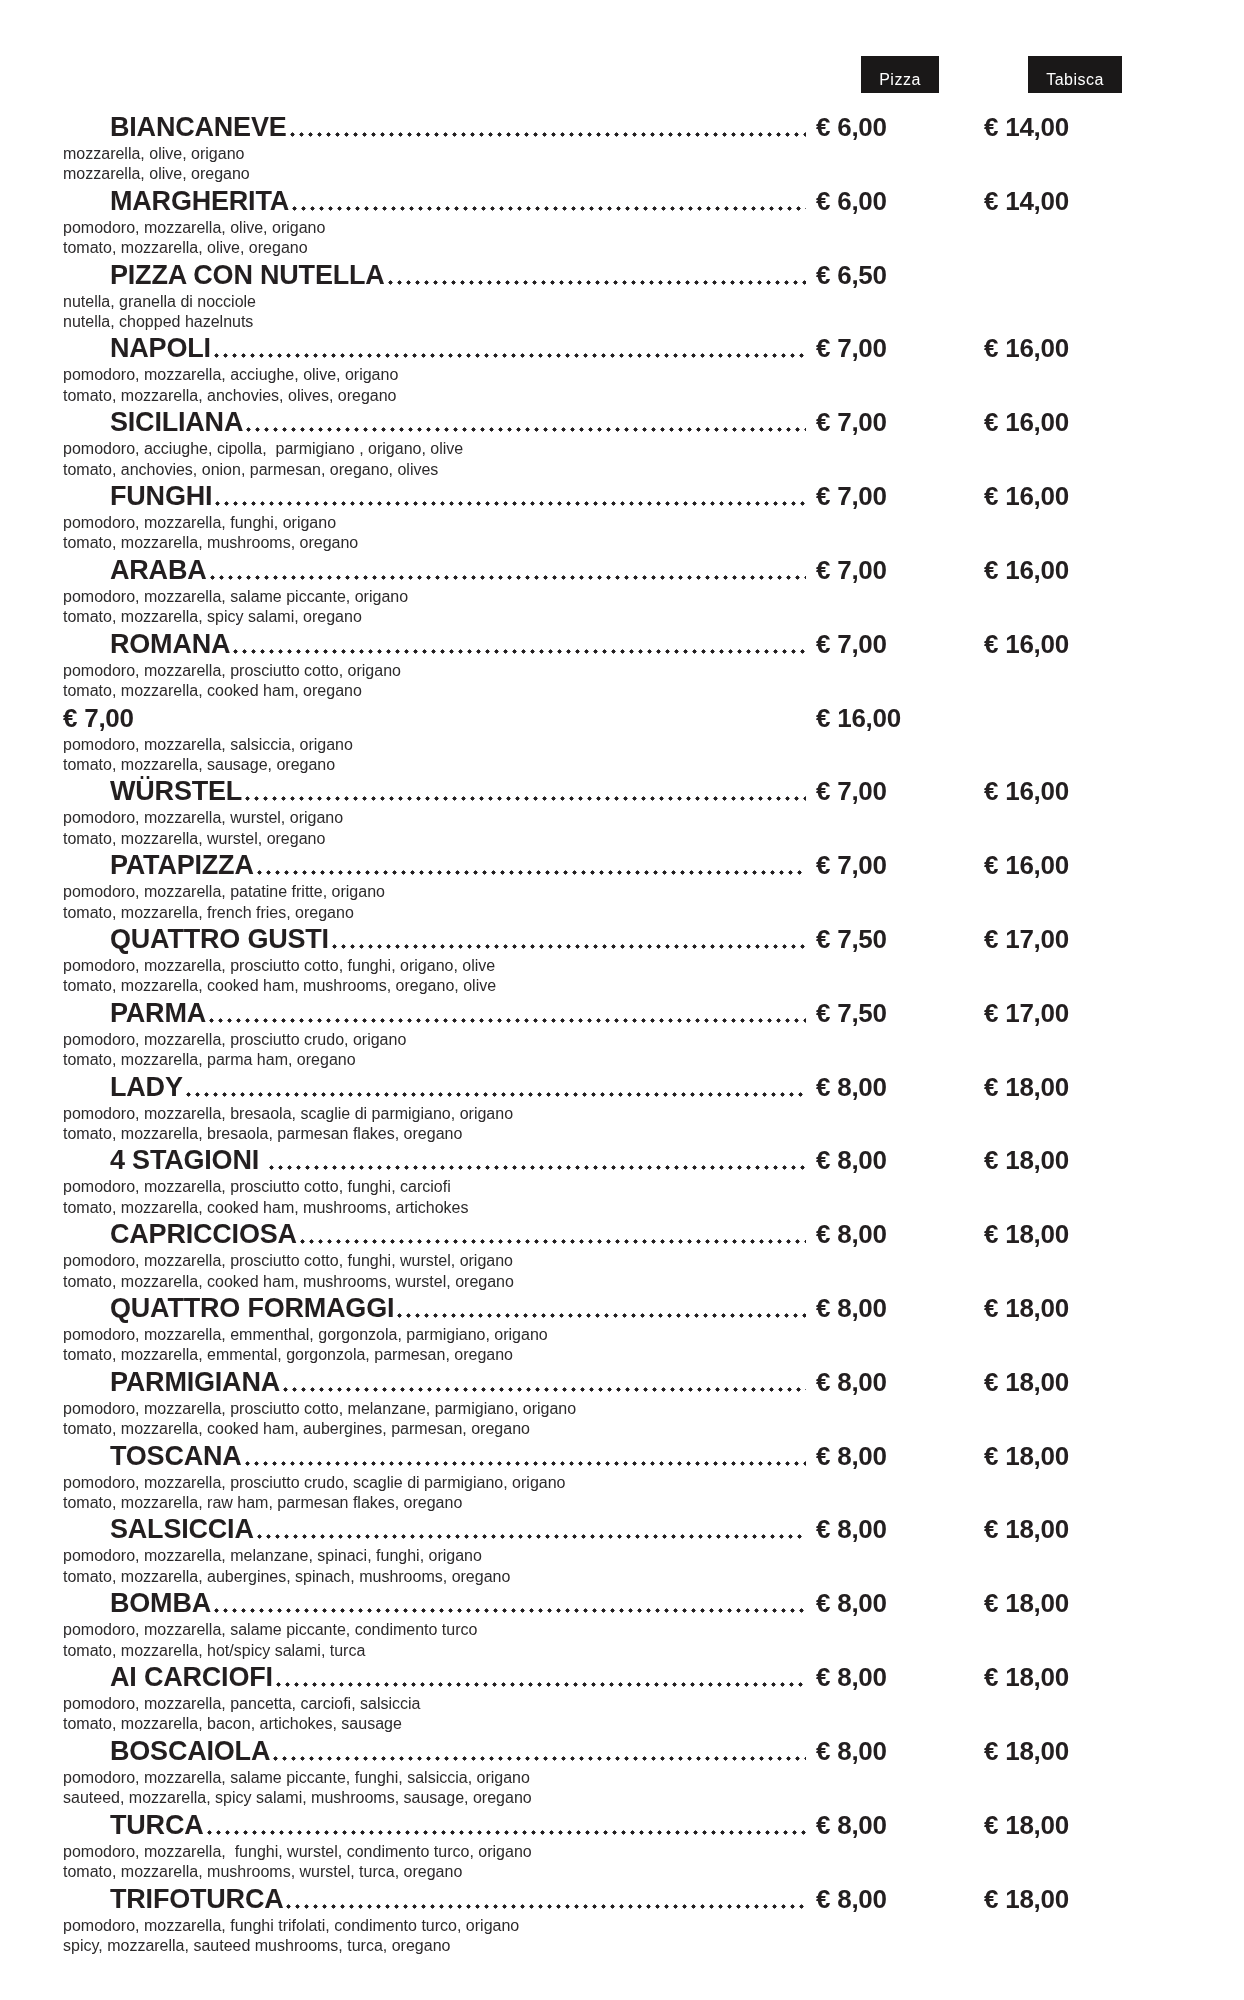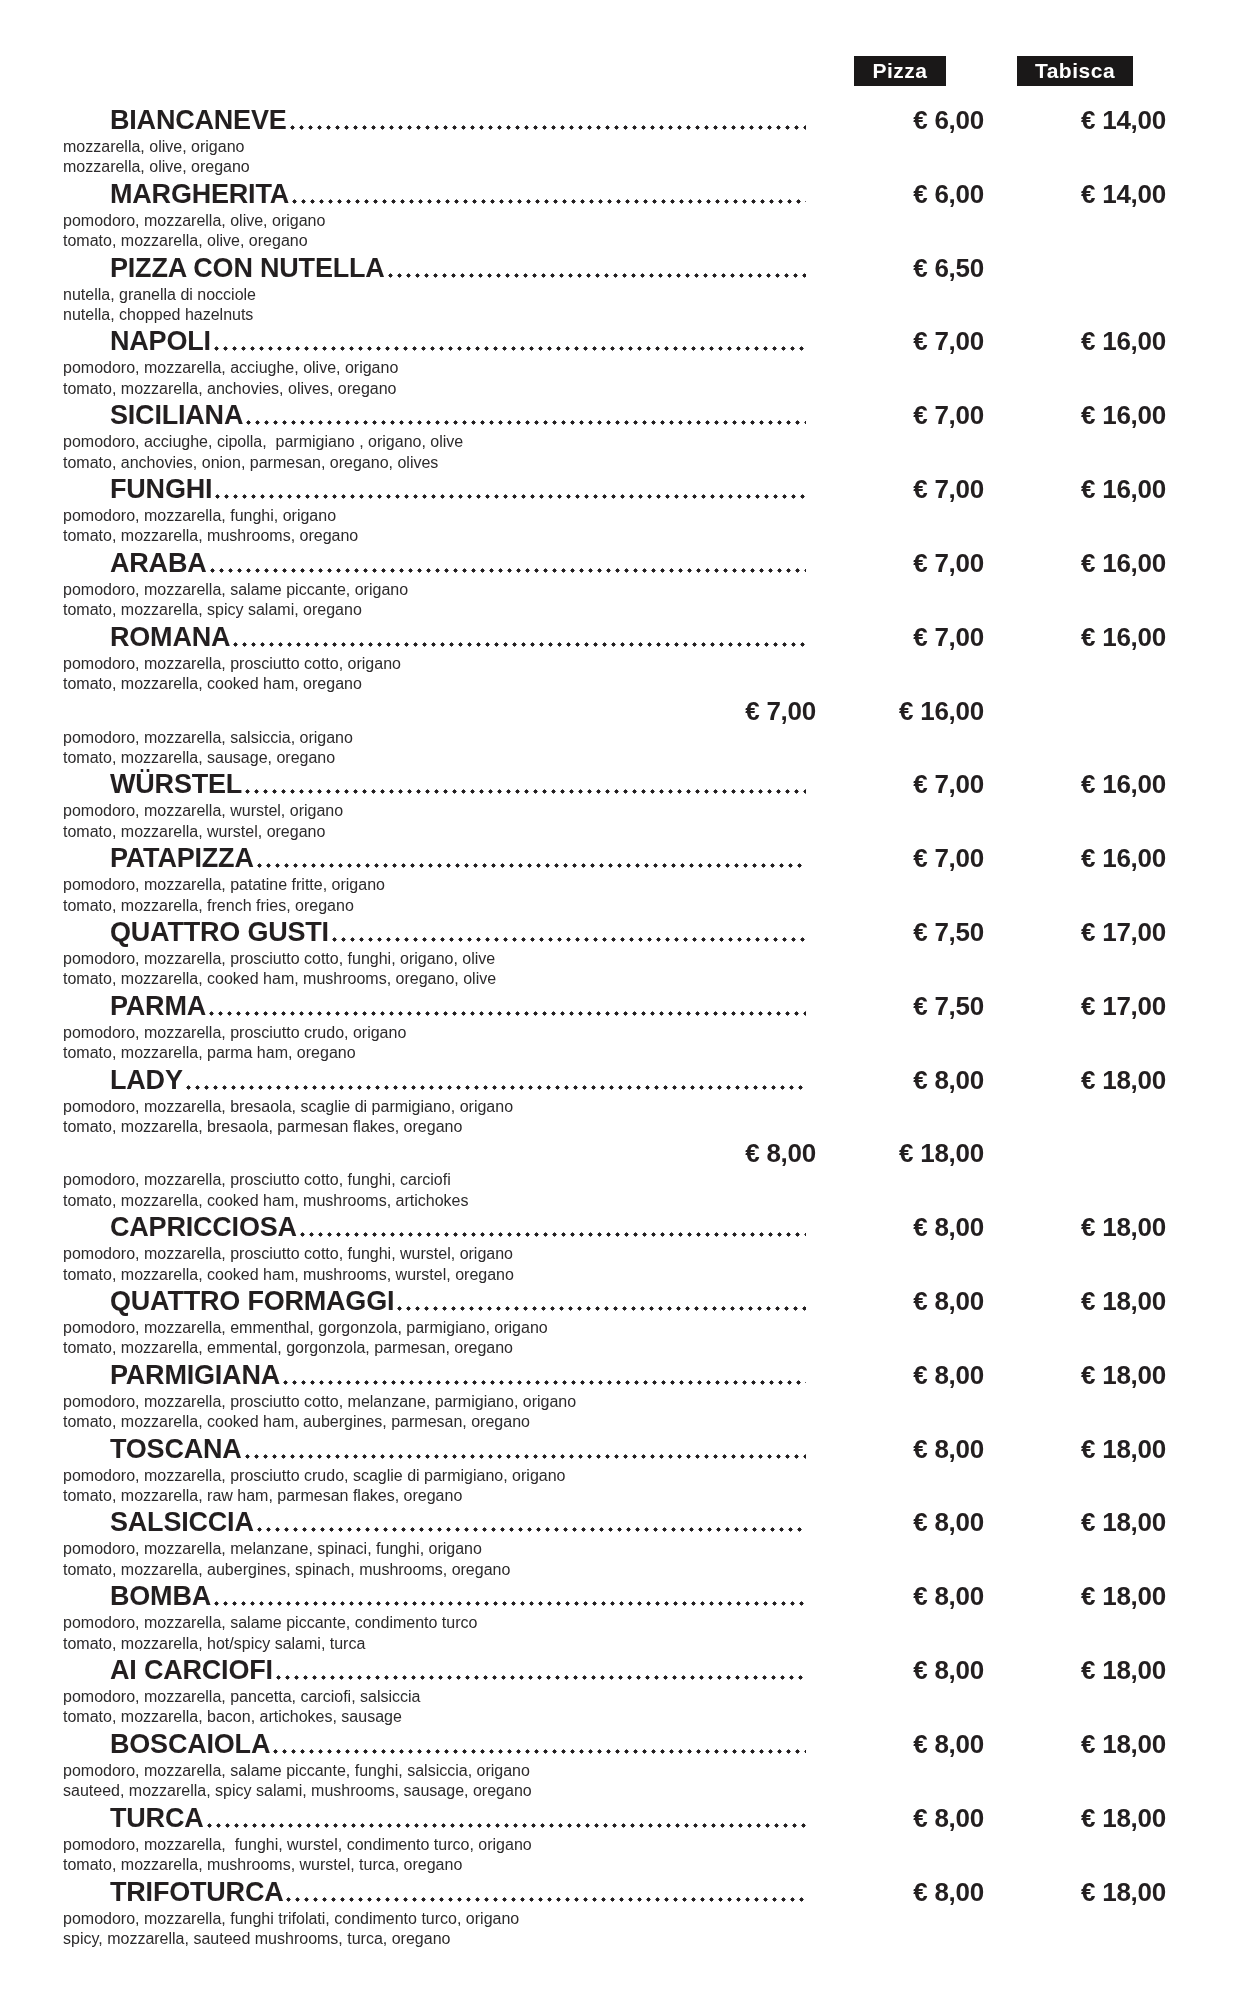--- a/index.html
+++ b/index.html
@@ -27,24 +27,24 @@
     display: grid;
     grid-template-columns: 1fr 168px 182px;
     align-items: end;
   }
   .header-row { margin-bottom: 18px; }
   .badge-cell { display: flex; justify-content: center; }
   .badge {
     display: inline-block;
     background: var(--badge-bg);
     color: var(--badge-fg);
-    font-size: 21px;
-    font-weight: 700;
+    font-size: 16px;
+    font-weight: 400;
     line-height: 1;
-    padding: 4px 18px 5px 18px;
+    padding: 16px 18px 5px 18px;
     letter-spacing: 0.5px;
   }
   .item {  }
   .name-row.cols { align-items: stretch; }
   .name-cell {
     display: flex;
     min-width: 0;
     overflow: hidden;
     margin-left: 47px;
   }
@@ -64,21 +64,21 @@
     background-image: radial-gradient(circle, var(--ink) 1.9px, transparent 2.2px);
     background-size: 9px 5px;
     background-repeat: repeat-x;
     background-position: left bottom;
   }
   .price {
     font-size: 26px;
     font-weight: 700;
     line-height: 33px;
     letter-spacing: -0.25px;
-    text-align: right;
+    text-align: left;
     white-space: nowrap;
     color: var(--ink);
   }
   .desc {
     font-size: 16px;
     line-height: 20.4px;
     letter-spacing: 0;
     color: var(--desc-ink);
     white-space: pre-wrap;
   }
@@ -272,20 +272,24 @@
       </div>
       <div class="price">€ 8,00</div>
       <div class="price">€ 18,00</div>
     </div>
     <div class="desc">pomodoro, mozzarella, bresaola, scaglie di parmigiano, origano</div>
     <div class="desc">tomato, mozzarella, bresaola, parmesan flakes, oregano</div>
   </div>
 
   <div class="item">
     <div class="cols name-row">
+      <div class="name-cell">
+        <span class="name">4 STAGIONI </span>
+        <span class="leader"></span>
+      </div>
       <div class="price">€ 8,00</div>
       <div class="price">€ 18,00</div>
     </div>
     <div class="desc">pomodoro, mozzarella, prosciutto cotto, funghi, carciofi</div>
     <div class="desc">tomato, mozzarella, cooked ham, mushrooms, artichokes</div>
   </div>
 
   <div class="item">
     <div class="cols name-row">
       <div class="name-cell">

